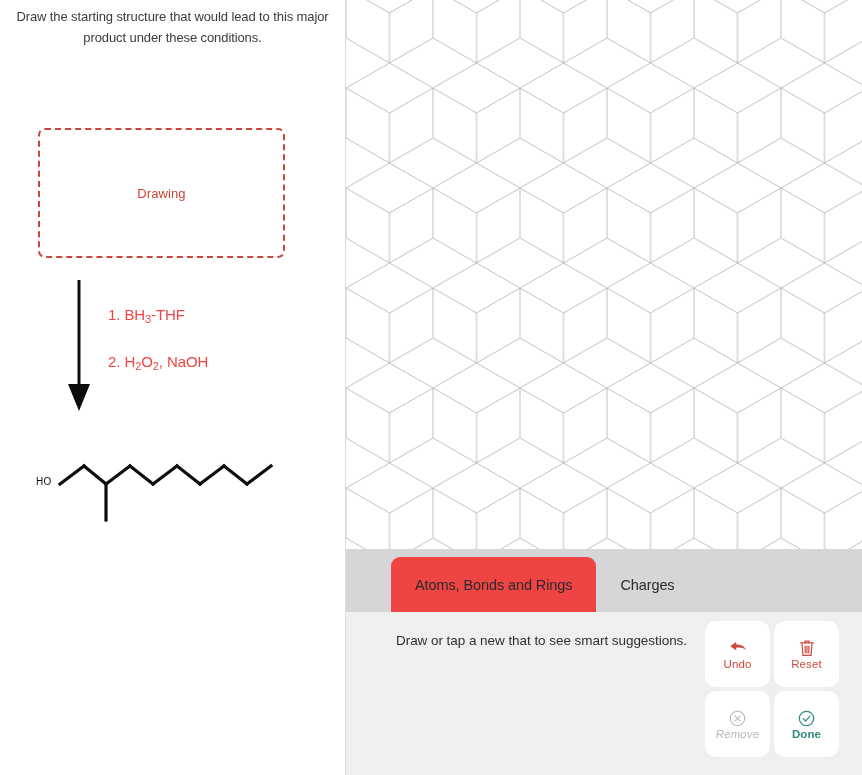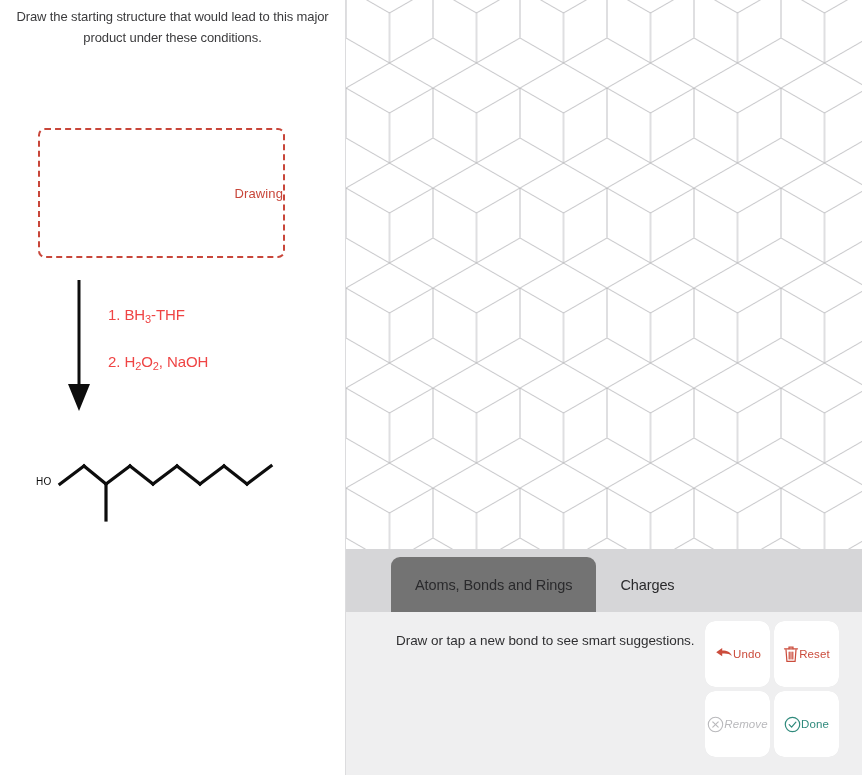--- a/index.html
+++ b/index.html
@@ -47,21 +47,21 @@
     position: absolute;
     left: 38px;
     top: 128px;
     width: 247px;
     height: 130px;
     border: 2px dashed #c8463a;
     border-radius: 7px;
     background: #ffffff;
     display: flex;
     align-items: center;
-    justify-content: flex-end;
+    justify-content: center;
   }
   #drawing-dropzone-label {
     font-size: 13px;
     color: #c8463a;
     letter-spacing: 0.1px;
   }
 
   
   #reaction-arrow {
     position: absolute;
@@ -159,21 +159,21 @@
     font-size: 14.5px;
     color: #2a2a2c;
     letter-spacing: -0.1px;
     cursor: pointer;
     user-select: none;
     background: transparent;
     border: none;
     font-family: "Liberation Sans", sans-serif;
   }
   .tab.active {
-    background: #737373;
+    background: #ef4444;
     border-top-left-radius: 9px;
     border-top-right-radius: 9px;
   }
   .tab-spacer { width: 45px; flex: 0 0 45px; }
 
   #tab-body {
     position: absolute;
     left: 0;
     top: 63px;
     width: 516px;
@@ -199,41 +199,42 @@
     display: grid;
     grid-template-columns: 65px 65px;
     grid-template-rows: 66px 66px;
     gap: 4px 4px;
   }
   .action-btn {
     background: #ffffff;
     border: none;
     border-radius: 10px;
     display: flex;
+    flex-direction: column;
     align-items: center;
     justify-content: center;
     gap: 0;
     cursor: pointer;
     padding: 0;
     font-family: "Liberation Sans", sans-serif;
     box-shadow: 0 0 0.5px rgba(0,0,0,0.10);
   }
   .action-btn .btn-label {
     font-size: 11.5px;
     letter-spacing: 0.1px;
   }
   .action-btn .btn-icon {
     display: flex;
     align-items: center;
     justify-content: center;
     height: 20px;
   }
   .action-btn.danger .btn-label { color: #cb4c3c; }
   .action-btn.disabled .btn-label { color: #b9b9bc; font-style: italic; }
-  .action-btn.confirm .btn-label { color: #2f8a7c; }
+  .action-btn.confirm .btn-label { color: #2f8a7c; font-weight: bold; }
 </style>
 </head>
 <body>
 
 <div id="app">
 
   <div id="left-panel">
 
     <div id="prompt-text">Draw the starting structure that would lead to this major product under these conditions.</div>
 
@@ -303,21 +304,21 @@
         <button class="tab active">
           <span>Atoms, Bonds and Rings</span>
         </button>
         <button class="tab">
           <span>Charges</span>
         </button>
       </div>
 
       <div id="tab-body">
 
-        <div id="hint-text">Draw or tap a new bond to see smart suggestions.</div>
+        <div id="hint-text">Draw or tap a new that to see smart suggestions.</div>
 
         <div id="action-buttons">
 
           <button class="action-btn danger">
             <span class="btn-icon">
               <svg width="19" height="16" viewBox="0 0 19 16" xmlns="http://www.w3.org/2000/svg">
                 <path d="M2.2 6.2 L8.2 2.1 L8.2 4.6 C13.2 4.6 16.6 6.2 17.8 9.9
                          C15.4 7.7 12.2 7.2 8.2 7.6 L8.2 10.3 Z" fill="#cb4c3c"></path>
               </svg>
             </span>

